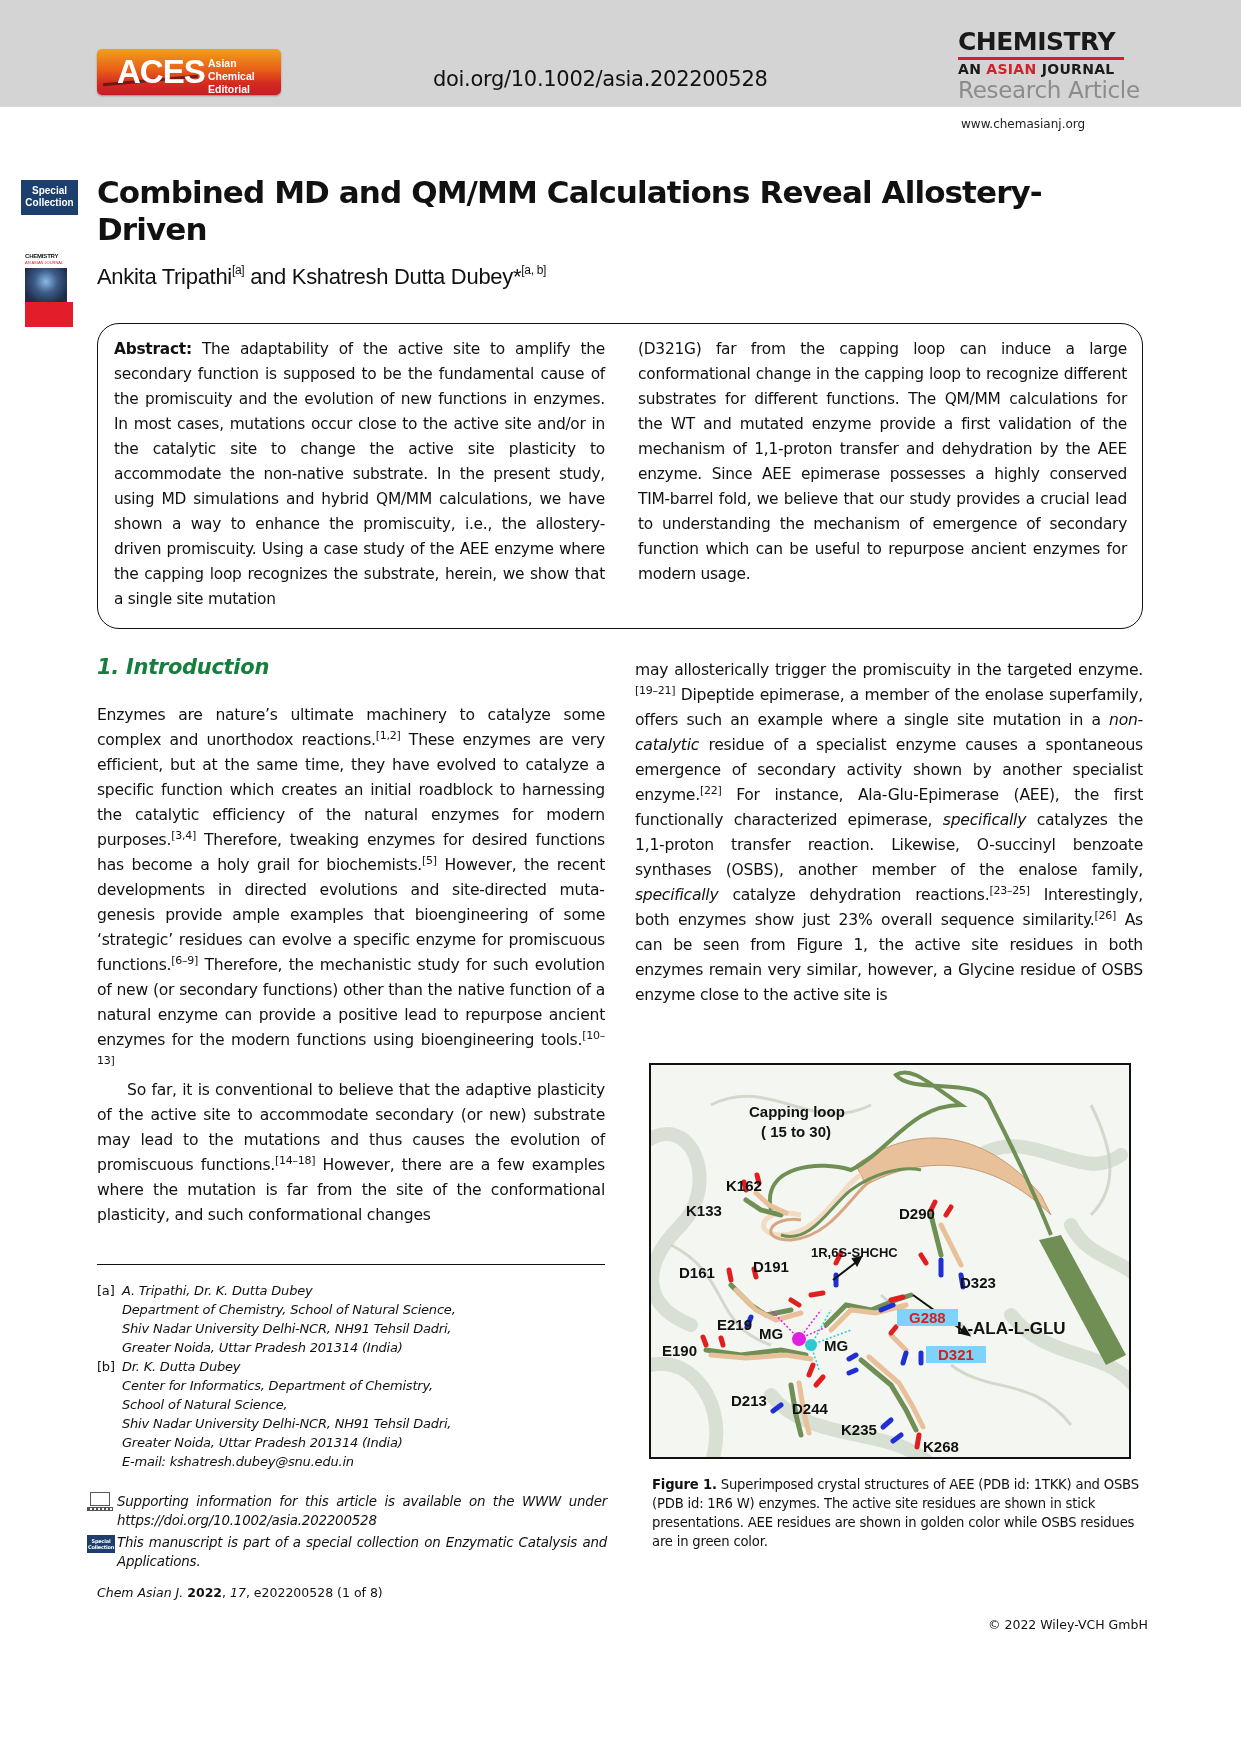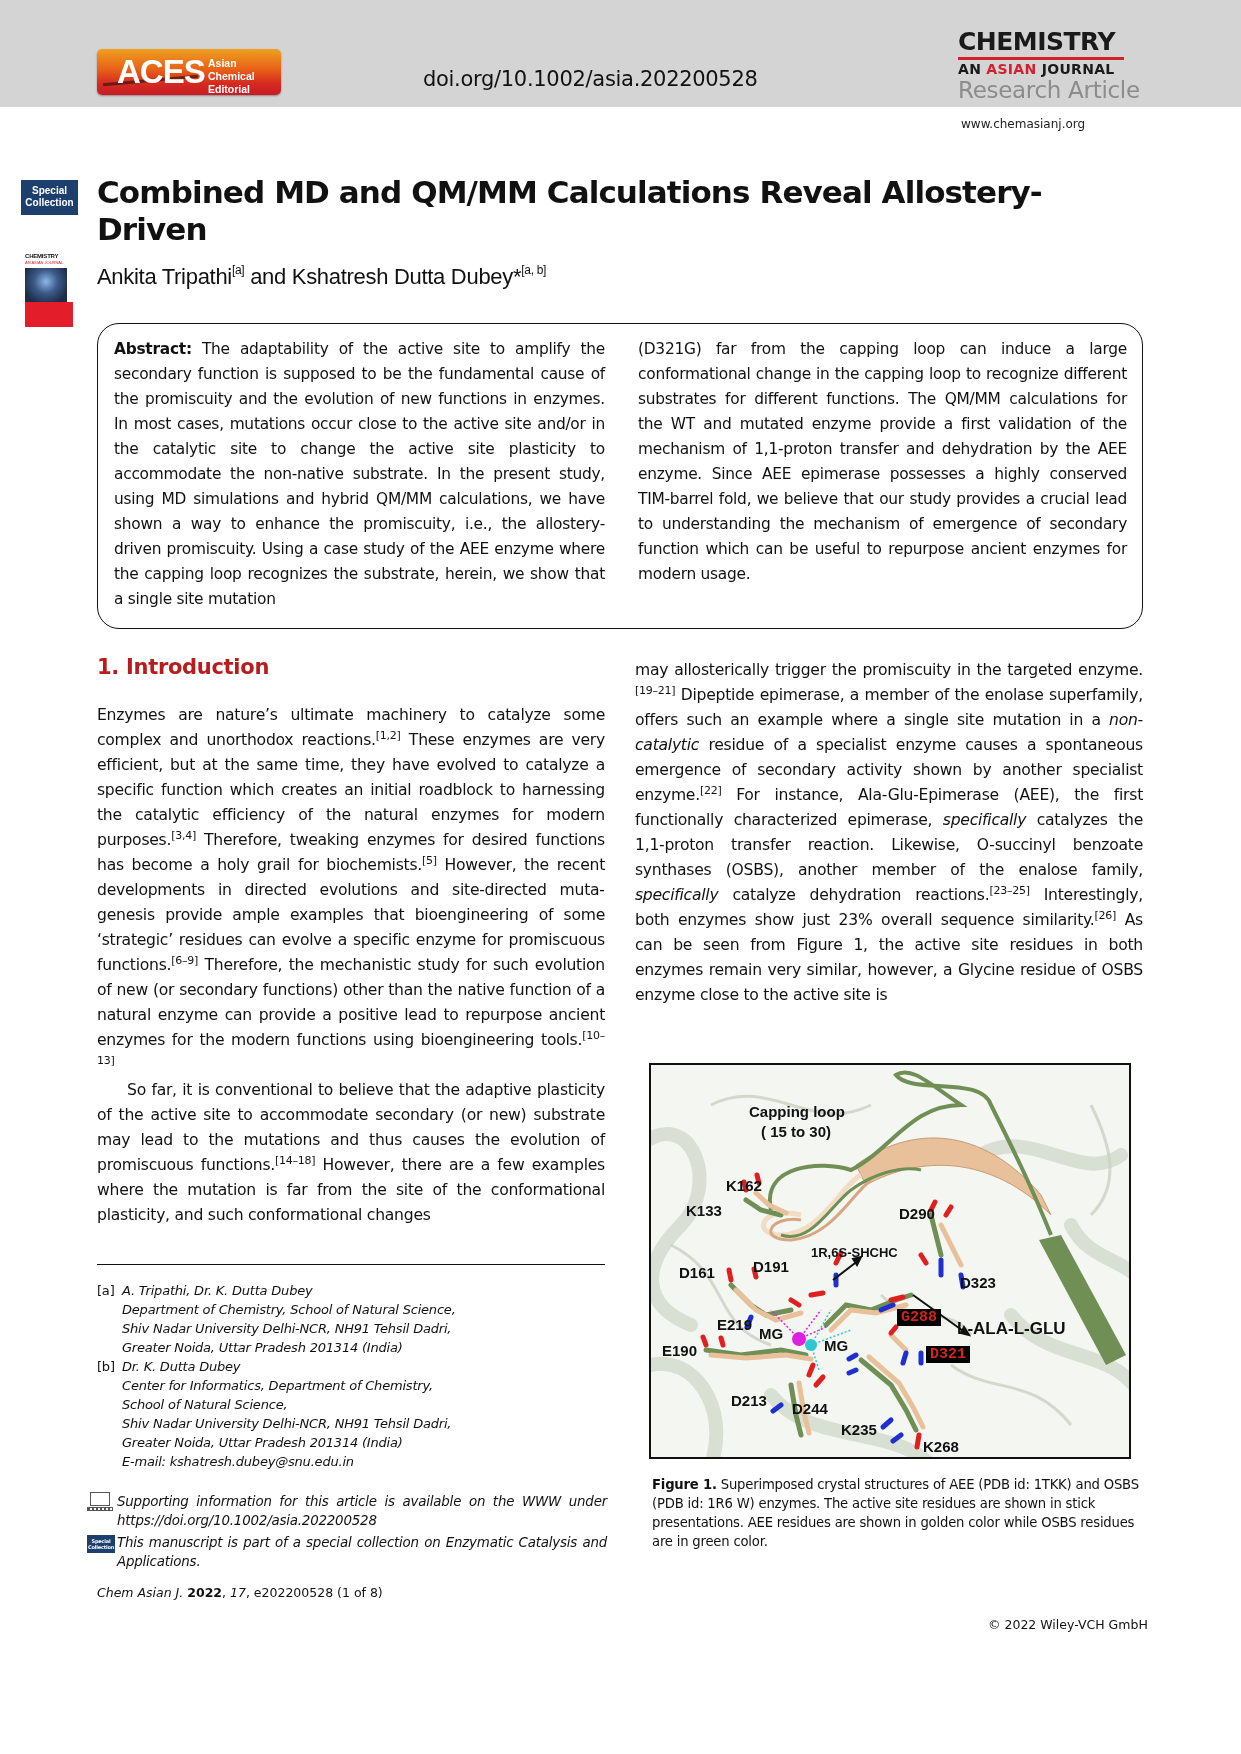--- a/index.html
+++ b/index.html
@@ -8,21 +8,21 @@
 
   
   .header-band { position: absolute; left: 0; top: 0; width: 1241px; height: 107px; background: #d4d4d4; }
   .aces-logo { position: absolute; left: 97px; top: 49px; width: 184px; height: 46px; border-radius: 5px;
     background: linear-gradient(180deg, #f0a020 0%, #e86018 45%, #d42a20 75%, #c81c24 100%);
     box-shadow: 0 1px 2px rgba(0,0,0,0.35); overflow: hidden; }
   .aces-logo .aces-mark { position: absolute; left: 20px; top: 4px; font-family: "Liberation Sans", sans-serif; font-weight: bold; font-size: 33px; color: #fff; letter-spacing: -1px; line-height: 38px; }
   .aces-logo .aces-sub { position: absolute; left: 111px; top: 8px; font-size: 10.5px; line-height: 13px; font-weight: bold; color: #fff; }
   .aces-logo .streak { position: absolute; left: 6px; top: 30px; width: 95px; height: 3px; background: #3a1410; transform: rotate(-5deg); opacity: 0.7; }
 
-  .doi-header { position: absolute; left: 423px; top: 67px; font-family: "DejaVu Sans", sans-serif; font-size: 21px; color: #111; letter-spacing: -0.3px; }
+  .doi-header { position: absolute; left: 433px; top: 67px; font-family: "DejaVu Sans", sans-serif; font-size: 21px; color: #111; letter-spacing: -0.3px; }
 
   .journal-logo { position: absolute; left: 958px; top: 28px; width: 200px; }
   .journal-logo .jl-chem { font-family: "DejaVu Sans", sans-serif; font-weight: bold; font-size: 25px; color: #1a1a1a; letter-spacing: -0.5px; line-height: 28px; }
   .journal-logo .jl-rule { width: 166px; height: 3px; background: #d3202e; margin: 1px 0 1px 0; }
   .journal-logo .jl-sub { font-family: "DejaVu Sans", sans-serif; font-weight: bold; font-size: 14px; color: #1a1a1a; line-height: 17px; letter-spacing: 0.3px; }
   .journal-logo .jl-sub .red { color: #d3202e; }
   .journal-logo .jl-type { font-family: "DejaVu Sans", sans-serif; font-size: 23px; color: #8c8c8c; line-height: 24px; letter-spacing: -0.3px; }
 
   .website { position: absolute; left: 961px; top: 117px; font-family: "DejaVu Sans", sans-serif; font-size: 12px; color: #222; }
 
@@ -46,21 +46,21 @@
   .abs-col.right { left: 638px; width: 489px; }
   .abs-col b { font-weight: bold; }
 
   
   .col { position: absolute; width: 508px; font-family: "DejaVu Sans", sans-serif; font-size: 15.6px; line-height: 25px; text-align: justify; color: #111; letter-spacing: -0.25px; }
   .col.left { left: 97px; }
   .col.right { left: 635px; width: 508px; }
   .col p { margin: 0; }
   .col p.indent { text-indent: 30px; }
   .col sup { font-size: 11px; vertical-align: 6px; line-height: 0; }
-  .section-heading { position: absolute; left: 97px; top: 655px; font-family: "DejaVu Sans", sans-serif; font-weight: bold; font-size: 21px; color: #b91c1c; letter-spacing: -0.3px; }
+  .section-heading { position: absolute; left: 97px; top: 655px; font-family: "DejaVu Sans", sans-serif; font-weight: bold; font-size: 21px; color: #15803d; letter-spacing: -0.3px; font-style: italic; }
 
   .footnote-rule { position: absolute; left: 97px; top: 1264px; width: 508px; height: 1px; background: #111; }
   .affil { position: absolute; left: 97px; top: 1281px; width: 520px; font-family: "DejaVu Sans", sans-serif; font-size: 13px; line-height: 19px; color: #111; letter-spacing: -0.2px; }
   .affil .row { display: flex; }
   .affil .lbl { width: 25px; font-style: normal; }
   .affil .txt { font-style: italic; }
   .note { position: absolute; left: 87px; width: 520px; font-family: "DejaVu Sans", sans-serif; font-size: 13.4px; line-height: 19px; font-style: italic; color: #111; display: flex; letter-spacing: -0.2px; }
   .note .nicon { width: 30px; flex: none; }
   .note .ntxt { text-align: justify; }
   .laptop-icon { width: 26px; height: 22px; position: relative; }
@@ -69,21 +69,21 @@
   .mini-special { width: 28px; height: 18px; background: #1c3f6e; color: #fff; font-size: 5px; line-height: 6px; font-style: normal; font-weight: bold; text-align: center; padding-top: 3px; margin-top: 2px; }
 
   .footer-left { position: absolute; left: 97px; top: 1585px; font-family: "DejaVu Sans", sans-serif; font-size: 12.5px; color: #111; }
   .footer-left i { font-style: italic; }
   .footer-right { position: absolute; left: 988px; top: 1585px; font-family: "DejaVu Sans", sans-serif; font-size: 12.5px; color: #111; margin-top: 32px; }
 
   
   .figure-frame { position: absolute; left: 649px; top: 1063px; width: 482px; height: 396px; border: 2px solid #111; background: #f4f6f2; overflow: hidden; }
   .figure-frame svg { position: absolute; left: 0; top: 0; }
   .fig-label { position: absolute; font-family: "Liberation Sans", sans-serif; font-weight: bold; font-size: 15px; color: #111; white-space: nowrap; }
-  .fig-label.hl { background: #000000; color: #d2231c; padding: 0 4px; font-family: Liberation Mono, monospace; }
+  .fig-label.hl { background: #7dd3fc; color: #d2231c; padding: 0 12px; }
   .fig-caption { position: absolute; left: 652px; top: 1475px; width: 490px; font-family: "DejaVu Sans", sans-serif; font-size: 13.2px; line-height: 19px; color: #111; letter-spacing: -0.2px; }
   .fig-caption b { font-weight: bold; }
 </style>
 </head>
 <body>
 
 <div class="header-band"></div>
 <div class="aces-logo">
   <div class="streak"></div>
   <span class="aces-mark">ACES</span>

